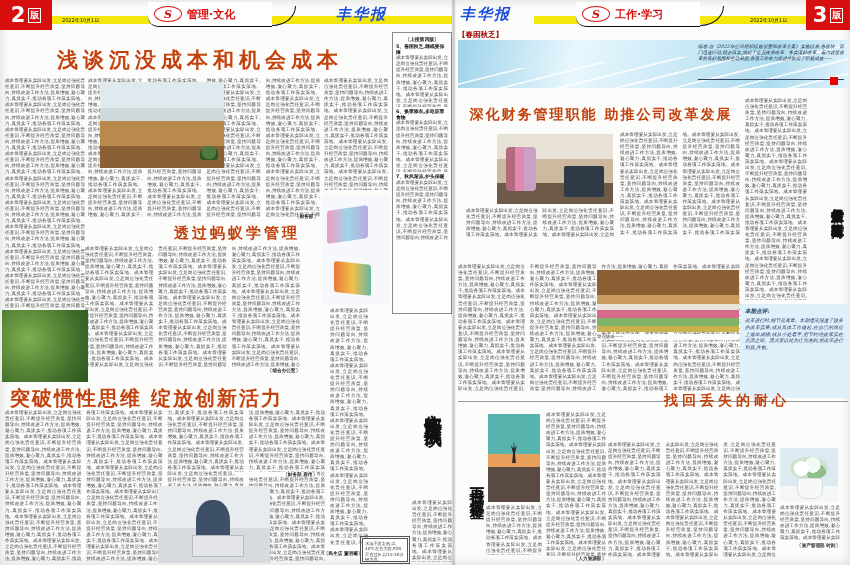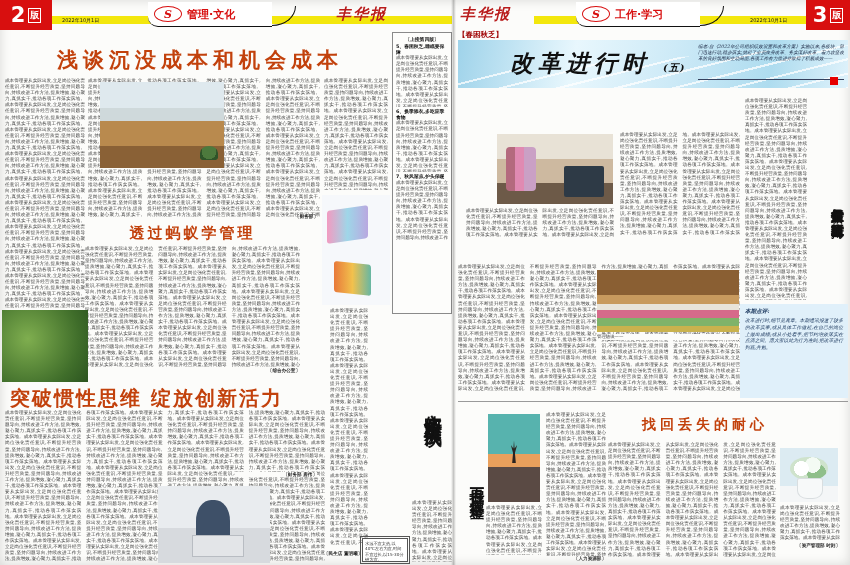--- a/index.html
+++ b/index.html
@@ -22,21 +22,21 @@
   .stripe{background:#f3e70c;}
   .tab{background:#fff;border-bottom:1.6px solid #111;border-bottom-left-radius:10px;
        display:flex;align-items:center;gap:5px;padding-left:6px;}
   .logo{width:26px;height:14px;border:1.6px solid #d80f0f;border-radius:50%;
         display:flex;align-items:center;justify-content:center;flex:0 0 auto;}
   .logo span{color:#d80f0f;font-style:italic;font-weight:900;font-size:11px;line-height:1;
              font-family:"DejaVu Serif",serif;}
   .section{color:#d80f0f;font-weight:900;font-size:11px;white-space:nowrap;}
   .curve{border-bottom:1.6px solid #111;border-right:1.6px solid #111;
          border-bottom-right-radius:100%;}
-  .masthead{color:#b91c1c;font-weight:900;font-style:italic;font-size:15px;
+  .masthead{color:#1d4ed8;font-weight:900;font-style:italic;font-size:15px;
             font-family:Liberation Serif, serif;letter-spacing:2px;white-space:nowrap;}
   .date{font-size:5px;color:#1a1a1a;white-space:nowrap;}
   .photo{background:#ddd;}
   .caption{font-size:4.4px;color:#444;line-height:5.5px;overflow:hidden;}
   .boxcol{border:1px solid #8a8a8a;padding:3px 3px;background:#fdfdfb;}
   .boxcol .bhead{font-size:4.8px;font-weight:bold;text-align:center;margin-bottom:2px;color:#111;}
   .boxcol .bitem{font-size:4.8px;font-weight:bold;color:#111;margin-top:2px;line-height:5.6px;}
   .dbox{border:1px solid #555;outline:1px solid #555;outline-offset:1.5px;
         background:#fff;padding:2px;font-size:4.2px;line-height:5.4px;color:#333;overflow:hidden;}
   .banner{background:linear-gradient(100deg,#9fd3ea 0%,#e8f7fd 30%,#cdeaf7 55%,#aedcef 80%,#dff2fb 100%);overflow:hidden;}
@@ -109,21 +109,21 @@
     <div class="abs curve" style="left:272px;top:6px;width:24px;height:20px;"></div>
     <div class="abs masthead" style="left:336px;top:5px;">丰华报</div>
 
     <div class="abs headline" style="left:30px;top:46px;width:340px;font-size:21px;letter-spacing:5px;">浅谈沉没成本和机会成本</div>
     <div class="abs col" style="left:5px;top:78px;width:80px;height:230px;">成本管理要从实际出发,立足岗位强化责任意识,不断提升经营质量,坚持问题导向,持续改进工作方法,提质增效,凝心聚力,真抓实干,推动各项工作落实落地。成本管理要从实际出发,立足岗位强化责任意识,不断提升经营质量,坚持问题导向,持续改进工作方法,提质增效,凝心聚力,真抓实干,推动各项工作落实落地。成本管理要从实际出发,立足岗位强化责任意识,不断提升经营质量,坚持问题导向,持续改进工作方法,提质增效,凝心聚力,真抓实干,推动各项工作落实落地。成本管理要从实际出发,立足岗位强化责任意识,不断提升经营质量,坚持问题导向,持续改进工作方法,提质增效,凝心聚力,真抓实干,推动各项工作落实落地。成本管理要从实际出发,立足岗位强化责任意识,不断提升经营质量,坚持问题导向,持续改进工作方法,提质增效,凝心聚力,真抓实干,推动各项工作落实落地。成本管理要从实际出发,立足岗位强化责任意识,不断提升经营质量,坚持问题导向,持续改进工作方法,提质增效,凝心聚力,真抓实干,推动各项工作落实落地。成本管理要从实际出发,立足岗位强化责任意识,不断提升经营质量,坚持问题导向,持续改进工作方法,提质增效,凝心聚力,真抓实干,推动各项工作落实落地。成本管理要从实际出发,立足岗位强化责任意识,不断提升经营质量,坚持问题导向,持续改进工作方法,提质增效,凝心聚力,真抓实干,推动各项工作落实落地。成本管理要从实际出发,立足岗位强化责任意识,不断提升经营质量,坚持问题导向,持续改进工作方法,提质增效,凝心聚力,真抓实干,推动各项工作落实落地。成本管理要从实际出发,立足岗位强化责任意识,不断提升经营质量,坚持问题导向,持续改进工作方法,提质增效,凝心聚力,真抓实干,推动各项工作落实落地。成本管理要从实际出发,立足岗位强化责任意识,不断提升经营质量,坚持问题导向,持续改进工作方法,提质增效,凝心聚力,真抓实干,推动各项工作落实落地。</div>
     <div class="abs col cols4" style="left:88px;top:78px;width:232px;height:146px;">成本管理要从实际出发,立足岗位强化责任意识,不断提升经营质量,坚持问题导向,持续改进工作方法,提质增效,凝心聚力,真抓实干,推动各项工作落实落地。成本管理要从实际出发,立足岗位强化责任意识,不断提升经营质量,坚持问题导向,持续改进工作方法,提质增效,凝心聚力,真抓实干,推动各项工作落实落地。成本管理要从实际出发,立足岗位强化责任意识,不断提升经营质量,坚持问题导向,持续改进工作方法,提质增效,凝心聚力,真抓实干,推动各项工作落实落地。成本管理要从实际出发,立足岗位强化责任意识,不断提升经营质量,坚持问题导向,持续改进工作方法,提质增效,凝心聚力,真抓实干,推动各项工作落实落地。成本管理要从实际出发,立足岗位强化责任意识,不断提升经营质量,坚持问题导向,持续改进工作方法,提质增效,凝心聚力,真抓实干,推动各项工作落实落地。成本管理要从实际出发,立足岗位强化责任意识,不断提升经营质量,坚持问题导向,持续改进工作方法,提质增效,凝心聚力,真抓实干,推动各项工作落实落地。成本管理要从实际出发,立足岗位强化责任意识,不断提升经营质量,坚持问题导向,持续改进工作方法,提质增效,凝心聚力,真抓实干,推动各项工作落实落地。成本管理要从实际出发,立足岗位强化责任意识,不断提升经营质量,坚持问题导向,持续改进工作方法,提质增效,凝心聚力,真抓实干,推动各项工作落实落地。成本管理要从实际出发,立足岗位强化责任意识,不断提升经营质量,坚持问题导向,持续改进工作方法,提质增效,凝心聚力,真抓实干,推动各项工作落实落地。成本管理要从实际出发,立足岗位强化责任意识,不断提升经营质量,坚持问题导向,持续改进工作方法,提质增效,凝心聚力,真抓实干,推动各项工作落实落地。成本管理要从实际出发,立足岗位强化责任意识,不断提升经营质量,坚持问题导向,持续改进工作方法,提质增效,凝心聚力,真抓实干,推动各项工作落实落地。成本管理要从实际出发,立足岗位强化责任意识,不断提升经营质量,坚持问题导向,持续改进工作方法,提质增效,凝心聚力,真抓实干,推动各项工作落实落地。成本管理要从实际出发,立足岗位强化责任意识,不断提升经营质量,坚持问题导向,持续改进工作方法,提质增效,凝心聚力,真抓实干,推动各项工作落实落地。成本管理要从实际出发,立足岗位强化责任意识,不断提升经营质量,坚持问题导向,持续改进工作方法,提质增效,凝心聚力,真抓实干,推动各项工作落实落地。成本管理要从实际出发,立足岗位强化责任意识,不断提升经营质量,坚持问题导向,持续改进工作方法,提质增效,凝心聚力,真抓实干,推动各项工作落实落地。成本管理要从实际出发,立足岗位强化责任意识,不断提升经营质量,坚持问题导向,持续改进工作方法,提质增效,凝心聚力,真抓实干,推动各项工作落实落地。成本管理要从实际出发,立足岗位强化责任意识,不断提升经营质量,坚持问题导向,持续改进工作方法,提质增效,凝心聚力,真抓实干,推动各项工作落实落地。成本管理要从实际出发,立足岗位强化责任意识,不断提升经营质量,坚持问题导向,持续改进工作方法,提质增效,凝心聚力,真抓实干,推动各项工作落实落地。成本管理要从实际出发,立足岗位强化责任意识,不断提升经营质量,坚持问题导向,持续改进工作方法,提质增效,凝心聚力,真抓实干,推动各项工作落实落地。</div>
     <div class="abs col" style="left:324px;top:78px;width:64px;height:112px;">成本管理要从实际出发,立足岗位强化责任意识,不断提升经营质量,坚持问题导向,持续改进工作方法,提质增效,凝心聚力,真抓实干,推动各项工作落实落地。成本管理要从实际出发,立足岗位强化责任意识,不断提升经营质量,坚持问题导向,持续改进工作方法,提质增效,凝心聚力,真抓实干,推动各项工作落实落地。成本管理要从实际出发,立足岗位强化责任意识,不断提升经营质量,坚持问题导向,持续改进工作方法,提质增效,凝心聚力,真抓实干,推动各项工作落实落地。成本管理要从实际出发,立足岗位强化责任意识,不断提升经营质量,坚持问题导向,持续改进工作方法,提质增效,凝心聚力,真抓实干,推动各项工作落实落地。成本管理要从实际出发,立足岗位强化责任意识,不断提升经营质量,坚持问题导向,持续改进工作方法,提质增效,凝心聚力,真抓实干,推动各项工作落实落地。</div>
     <div class="abs photo ph-books" style="left:100px;top:82px;width:124px;height:86px;"></div>
     <div class="abs byline" style="left:240px;top:214px;width:78px;">〔财务部〕</div>
 
-    <div class="abs headline" style="left:85px;top:224px;width:215px;font-size:15px;letter-spacing:3px;">透过蚂蚁学管理</div>
+    <div class="abs headline" style="left:85px;top:224px;width:215px;font-size:15px;letter-spacing:3px;text-align:right;">透过蚂蚁学管理</div>
     <div class="abs col cols3" style="left:85px;top:246px;width:215px;height:126px;">成本管理要从实际出发,立足岗位强化责任意识,不断提升经营质量,坚持问题导向,持续改进工作方法,提质增效,凝心聚力,真抓实干,推动各项工作落实落地。成本管理要从实际出发,立足岗位强化责任意识,不断提升经营质量,坚持问题导向,持续改进工作方法,提质增效,凝心聚力,真抓实干,推动各项工作落实落地。成本管理要从实际出发,立足岗位强化责任意识,不断提升经营质量,坚持问题导向,持续改进工作方法,提质增效,凝心聚力,真抓实干,推动各项工作落实落地。成本管理要从实际出发,立足岗位强化责任意识,不断提升经营质量,坚持问题导向,持续改进工作方法,提质增效,凝心聚力,真抓实干,推动各项工作落实落地。成本管理要从实际出发,立足岗位强化责任意识,不断提升经营质量,坚持问题导向,持续改进工作方法,提质增效,凝心聚力,真抓实干,推动各项工作落实落地。成本管理要从实际出发,立足岗位强化责任意识,不断提升经营质量,坚持问题导向,持续改进工作方法,提质增效,凝心聚力,真抓实干,推动各项工作落实落地。成本管理要从实际出发,立足岗位强化责任意识,不断提升经营质量,坚持问题导向,持续改进工作方法,提质增效,凝心聚力,真抓实干,推动各项工作落实落地。成本管理要从实际出发,立足岗位强化责任意识,不断提升经营质量,坚持问题导向,持续改进工作方法,提质增效,凝心聚力,真抓实干,推动各项工作落实落地。成本管理要从实际出发,立足岗位强化责任意识,不断提升经营质量,坚持问题导向,持续改进工作方法,提质增效,凝心聚力,真抓实干,推动各项工作落实落地。成本管理要从实际出发,立足岗位强化责任意识,不断提升经营质量,坚持问题导向,持续改进工作方法,提质增效,凝心聚力,真抓实干,推动各项工作落实落地。成本管理要从实际出发,立足岗位强化责任意识,不断提升经营质量,坚持问题导向,持续改进工作方法,提质增效,凝心聚力,真抓实干,推动各项工作落实落地。成本管理要从实际出发,立足岗位强化责任意识,不断提升经营质量,坚持问题导向,持续改进工作方法,提质增效,凝心聚力,真抓实干,推动各项工作落实落地。成本管理要从实际出发,立足岗位强化责任意识,不断提升经营质量,坚持问题导向,持续改进工作方法,提质增效,凝心聚力,真抓实干,推动各项工作落实落地。成本管理要从实际出发,立足岗位强化责任意识,不断提升经营质量,坚持问题导向,持续改进工作方法,提质增效,凝心聚力,真抓实干,推动各项工作落实落地。成本管理要从实际出发,立足岗位强化责任意识,不断提升经营质量,坚持问题导向,持续改进工作方法,提质增效,凝心聚力,真抓实干,推动各项工作落实落地。成本管理要从实际出发,立足岗位强化责任意识,不断提升经营质量,坚持问题导向,持续改进工作方法,提质增效,凝心聚力,真抓实干,推动各项工作落实落地。</div>
     <div class="abs byline" style="left:220px;top:368px;width:80px;">〔综合办公室〕</div>
 
     <div class="abs photo ph-green" style="left:2px;top:310px;width:86px;height:72px;"></div>
     <div class="abs headline" style="left:10px;top:385px;width:270px;font-size:20px;letter-spacing:2px;">突破惯性思维  绽放创新活力</div>
     <div class="abs col cols4" style="left:5px;top:410px;width:320px;height:153px;">成本管理要从实际出发,立足岗位强化责任意识,不断提升经营质量,坚持问题导向,持续改进工作方法,提质增效,凝心聚力,真抓实干,推动各项工作落实落地。成本管理要从实际出发,立足岗位强化责任意识,不断提升经营质量,坚持问题导向,持续改进工作方法,提质增效,凝心聚力,真抓实干,推动各项工作落实落地。成本管理要从实际出发,立足岗位强化责任意识,不断提升经营质量,坚持问题导向,持续改进工作方法,提质增效,凝心聚力,真抓实干,推动各项工作落实落地。成本管理要从实际出发,立足岗位强化责任意识,不断提升经营质量,坚持问题导向,持续改进工作方法,提质增效,凝心聚力,真抓实干,推动各项工作落实落地。成本管理要从实际出发,立足岗位强化责任意识,不断提升经营质量,坚持问题导向,持续改进工作方法,提质增效,凝心聚力,真抓实干,推动各项工作落实落地。成本管理要从实际出发,立足岗位强化责任意识,不断提升经营质量,坚持问题导向,持续改进工作方法,提质增效,凝心聚力,真抓实干,推动各项工作落实落地。成本管理要从实际出发,立足岗位强化责任意识,不断提升经营质量,坚持问题导向,持续改进工作方法,提质增效,凝心聚力,真抓实干,推动各项工作落实落地。成本管理要从实际出发,立足岗位强化责任意识,不断提升经营质量,坚持问题导向,持续改进工作方法,提质增效,凝心聚力,真抓实干,推动各项工作落实落地。成本管理要从实际出发,立足岗位强化责任意识,不断提升经营质量,坚持问题导向,持续改进工作方法,提质增效,凝心聚力,真抓实干,推动各项工作落实落地。成本管理要从实际出发,立足岗位强化责任意识,不断提升经营质量,坚持问题导向,持续改进工作方法,提质增效,凝心聚力,真抓实干,推动各项工作落实落地。成本管理要从实际出发,立足岗位强化责任意识,不断提升经营质量,坚持问题导向,持续改进工作方法,提质增效,凝心聚力,真抓实干,推动各项工作落实落地。成本管理要从实际出发,立足岗位强化责任意识,不断提升经营质量,坚持问题导向,持续改进工作方法,提质增效,凝心聚力,真抓实干,推动各项工作落实落地。成本管理要从实际出发,立足岗位强化责任意识,不断提升经营质量,坚持问题导向,持续改进工作方法,提质增效,凝心聚力,真抓实干,推动各项工作落实落地。成本管理要从实际出发,立足岗位强化责任意识,不断提升经营质量,坚持问题导向,持续改进工作方法,提质增效,凝心聚力,真抓实干,推动各项工作落实落地。成本管理要从实际出发,立足岗位强化责任意识,不断提升经营质量,坚持问题导向,持续改进工作方法,提质增效,凝心聚力,真抓实干,推动各项工作落实落地。成本管理要从实际出发,立足岗位强化责任意识,不断提升经营质量,坚持问题导向,持续改进工作方法,提质增效,凝心聚力,真抓实干,推动各项工作落实落地。成本管理要从实际出发,立足岗位强化责任意识,不断提升经营质量,坚持问题导向,持续改进工作方法,提质增效,凝心聚力,真抓实干,推动各项工作落实落地。成本管理要从实际出发,立足岗位强化责任意识,不断提升经营质量,坚持问题导向,持续改进工作方法,提质增效,凝心聚力,真抓实干,推动各项工作落实落地。成本管理要从实际出发,立足岗位强化责任意识,不断提升经营质量,坚持问题导向,持续改进工作方法,提质增效,凝心聚力,真抓实干,推动各项工作落实落地。成本管理要从实际出发,立足岗位强化责任意识,不断提升经营质量,坚持问题导向,持续改进工作方法,提质增效,凝心聚力,真抓实干,推动各项工作落实落地。成本管理要从实际出发,立足岗位强化责任意识,不断提升经营质量,坚持问题导向,持续改进工作方法,提质增效,凝心聚力,真抓实干,推动各项工作落实落地。成本管理要从实际出发,立足岗位强化责任意识,不断提升经营质量,坚持问题导向,持续改进工作方法,提质增效,凝心聚力,真抓实干,推动各项工作落实落地。成本管理要从实际出发,立足岗位强化责任意识,不断提升经营质量,坚持问题导向,持续改进工作方法,提质增效,凝心聚力,真抓实干,推动各项工作落实落地。成本管理要从实际出发,立足岗位强化责任意识,不断提升经营质量,坚持问题导向,持续改进工作方法,提质增效,凝心聚力,真抓实干,推动各项工作落实落地。成本管理要从实际出发,立足岗位强化责任意识,不断提升经营质量,坚持问题导向,持续改进工作方法,提质增效,凝心聚力,真抓实干,推动各项工作落实落地。成本管理要从实际出发,立足岗位强化责任意识,不断提升经营质量,坚持问题导向,持续改进工作方法,提质增效,凝心聚力,真抓实干,推动各项工作落实落地。成本管理要从实际出发,立足岗位强化责任意识,不断提升经营质量,坚持问题导向,持续改进工作方法,提质增效,凝心聚力,真抓实干,推动各项工作落实落地。成本管理要从实际出发,立足岗位强化责任意识,不断提升经营质量,坚持问题导向,持续改进工作方法,提质增效,凝心聚力,真抓实干,推动各项工作落实落地。</div>
     <div class="abs byline" style="left:235px;top:472px;width:82px;background:#fcfcfa;">〔财务部 唐伟〕</div>
     <div class="abs photo ph-man" style="left:158px;top:486px;width:112px;height:77px;"></div>
 
     <div class="abs photo ph-ants" style="left:322px;top:195px;width:68px;height:110px;"></div>
@@ -158,29 +158,26 @@
     </div>
     <div class="abs curve" style="left:244px;top:6px;width:24px;height:20px;"></div>
     <div class="abs date" style="left:294px;top:17px;">2022年10月1日</div>
     <div class="abs pagenum" style="left:350px;top:0;width:44px;height:30px;">
       <span class="n">3</span>
       <span class="w">版</span>
     </div>
 
     <div class="abs bulletin" style="left:2px;top:30px;">【春困秋乏】</div>
     <div class="abs banner" style="left:2px;top:40px;width:390px;height:48px;">
-      <div class="banner-title" style="left:52px;top:8px;">
-        <span>改革进行时</span>
-        <span class="banner-issue">(五)</span>
-      </div>
       <div class="ednote" style="left:240px;top:4px;width:146px;height:33px;">编者:自《2022年公司组织绩效设置和改革方案》实施以来,各板块、部门迅速行动,稳步落实,掀起了全员瘦身改革、务实谋好改革、着力攻坚改革的良好氛围和生动局面,各项工作有力推进并取得了积极成效——</div>
       <div class="edline" style="left:240px;top:39px;width:146px;"></div>
       <div class="redsq" style="right:10px;bottom:3px;"></div>
     </div>
 
+    <div class="abs headline" style="left:10px;top:106px;width:270px;font-size:14px;letter-spacing:2px;">深化财务管理职能  助推公司改革发展</div>
     <div class="abs photo ph-office" style="left:41px;top:134px;width:116px;height:70px;"></div>
     <div class="abs col cols2" style="left:164px;top:132px;width:120px;height:108px;">成本管理要从实际出发,立足岗位强化责任意识,不断提升经营质量,坚持问题导向,持续改进工作方法,提质增效,凝心聚力,真抓实干,推动各项工作落实落地。成本管理要从实际出发,立足岗位强化责任意识,不断提升经营质量,坚持问题导向,持续改进工作方法,提质增效,凝心聚力,真抓实干,推动各项工作落实落地。成本管理要从实际出发,立足岗位强化责任意识,不断提升经营质量,坚持问题导向,持续改进工作方法,提质增效,凝心聚力,真抓实干,推动各项工作落实落地。成本管理要从实际出发,立足岗位强化责任意识,不断提升经营质量,坚持问题导向,持续改进工作方法,提质增效,凝心聚力,真抓实干,推动各项工作落实落地。成本管理要从实际出发,立足岗位强化责任意识,不断提升经营质量,坚持问题导向,持续改进工作方法,提质增效,凝心聚力,真抓实干,推动各项工作落实落地。成本管理要从实际出发,立足岗位强化责任意识,不断提升经营质量,坚持问题导向,持续改进工作方法,提质增效,凝心聚力,真抓实干,推动各项工作落实落地。成本管理要从实际出发,立足岗位强化责任意识,不断提升经营质量,坚持问题导向,持续改进工作方法,提质增效,凝心聚力,真抓实干,推动各项工作落实落地。成本管理要从实际出发,立足岗位强化责任意识,不断提升经营质量,坚持问题导向,持续改进工作方法,提质增效,凝心聚力,真抓实干,推动各项工作落实落地。</div>
     <div class="abs col cols2" style="left:10px;top:208px;width:148px;height:33px;">成本管理要从实际出发,立足岗位强化责任意识,不断提升经营质量,坚持问题导向,持续改进工作方法,提质增效,凝心聚力,真抓实干,推动各项工作落实落地。成本管理要从实际出发,立足岗位强化责任意识,不断提升经营质量,坚持问题导向,持续改进工作方法,提质增效,凝心聚力,真抓实干,推动各项工作落实落地。成本管理要从实际出发,立足岗位强化责任意识,不断提升经营质量,坚持问题导向,持续改进工作方法,提质增效,凝心聚力,真抓实干,推动各项工作落实落地。</div>
 
     <div class="abs col cols4" style="left:2px;top:264px;width:282px;height:134px;">成本管理要从实际出发,立足岗位强化责任意识,不断提升经营质量,坚持问题导向,持续改进工作方法,提质增效,凝心聚力,真抓实干,推动各项工作落实落地。成本管理要从实际出发,立足岗位强化责任意识,不断提升经营质量,坚持问题导向,持续改进工作方法,提质增效,凝心聚力,真抓实干,推动各项工作落实落地。成本管理要从实际出发,立足岗位强化责任意识,不断提升经营质量,坚持问题导向,持续改进工作方法,提质增效,凝心聚力,真抓实干,推动各项工作落实落地。成本管理要从实际出发,立足岗位强化责任意识,不断提升经营质量,坚持问题导向,持续改进工作方法,提质增效,凝心聚力,真抓实干,推动各项工作落实落地。成本管理要从实际出发,立足岗位强化责任意识,不断提升经营质量,坚持问题导向,持续改进工作方法,提质增效,凝心聚力,真抓实干,推动各项工作落实落地。成本管理要从实际出发,立足岗位强化责任意识,不断提升经营质量,坚持问题导向,持续改进工作方法,提质增效,凝心聚力,真抓实干,推动各项工作落实落地。成本管理要从实际出发,立足岗位强化责任意识,不断提升经营质量,坚持问题导向,持续改进工作方法,提质增效,凝心聚力,真抓实干,推动各项工作落实落地。成本管理要从实际出发,立足岗位强化责任意识,不断提升经营质量,坚持问题导向,持续改进工作方法,提质增效,凝心聚力,真抓实干,推动各项工作落实落地。成本管理要从实际出发,立足岗位强化责任意识,不断提升经营质量,坚持问题导向,持续改进工作方法,提质增效,凝心聚力,真抓实干,推动各项工作落实落地。成本管理要从实际出发,立足岗位强化责任意识,不断提升经营质量,坚持问题导向,持续改进工作方法,提质增效,凝心聚力,真抓实干,推动各项工作落实落地。成本管理要从实际出发,立足岗位强化责任意识,不断提升经营质量,坚持问题导向,持续改进工作方法,提质增效,凝心聚力,真抓实干,推动各项工作落实落地。成本管理要从实际出发,立足岗位强化责任意识,不断提升经营质量,坚持问题导向,持续改进工作方法,提质增效,凝心聚力,真抓实干,推动各项工作落实落地。成本管理要从实际出发,立足岗位强化责任意识,不断提升经营质量,坚持问题导向,持续改进工作方法,提质增效,凝心聚力,真抓实干,推动各项工作落实落地。成本管理要从实际出发,立足岗位强化责任意识,不断提升经营质量,坚持问题导向,持续改进工作方法,提质增效,凝心聚力,真抓实干,推动各项工作落实落地。成本管理要从实际出发,立足岗位强化责任意识,不断提升经营质量,坚持问题导向,持续改进工作方法,提质增效,凝心聚力,真抓实干,推动各项工作落实落地。成本管理要从实际出发,立足岗位强化责任意识,不断提升经营质量,坚持问题导向,持续改进工作方法,提质增效,凝心聚力,真抓实干,推动各项工作落实落地。成本管理要从实际出发,立足岗位强化责任意识,不断提升经营质量,坚持问题导向,持续改进工作方法,提质增效,凝心聚力,真抓实干,推动各项工作落实落地。成本管理要从实际出发,立足岗位强化责任意识,不断提升经营质量,坚持问题导向,持续改进工作方法,提质增效,凝心聚力,真抓实干,推动各项工作落实落地。成本管理要从实际出发,立足岗位强化责任意识,不断提升经营质量,坚持问题导向,持续改进工作方法,提质增效,凝心聚力,真抓实干,推动各项工作落实落地。成本管理要从实际出发,立足岗位强化责任意识,不断提升经营质量,坚持问题导向,持续改进工作方法,提质增效,凝心聚力,真抓实干,推动各项工作落实落地。成本管理要从实际出发,立足岗位强化责任意识,不断提升经营质量,坚持问题导向,持续改进工作方法,提质增效,凝心聚力,真抓实干,推动各项工作落实落地。成本管理要从实际出发,立足岗位强化责任意识,不断提升经营质量,坚持问题导向,持续改进工作方法,提质增效,凝心聚力,真抓实干,推动各项工作落实落地。</div>
     <div class="abs photo ph-store" style="left:141px;top:270px;width:142px;height:62px;"></div>
     <div class="abs caption" style="left:141px;top:334px;width:142px;background:#fcfcfa;">管理随谈——</div>
 
     <div class="abs col" style="left:289px;top:98px;width:62px;height:202px;">成本管理要从实际出发,立足岗位强化责任意识,不断提升经营质量,坚持问题导向,持续改进工作方法,提质增效,凝心聚力,真抓实干,推动各项工作落实落地。成本管理要从实际出发,立足岗位强化责任意识,不断提升经营质量,坚持问题导向,持续改进工作方法,提质增效,凝心聚力,真抓实干,推动各项工作落实落地。成本管理要从实际出发,立足岗位强化责任意识,不断提升经营质量,坚持问题导向,持续改进工作方法,提质增效,凝心聚力,真抓实干,推动各项工作落实落地。成本管理要从实际出发,立足岗位强化责任意识,不断提升经营质量,坚持问题导向,持续改进工作方法,提质增效,凝心聚力,真抓实干,推动各项工作落实落地。成本管理要从实际出发,立足岗位强化责任意识,不断提升经营质量,坚持问题导向,持续改进工作方法,提质增效,凝心聚力,真抓实干,推动各项工作落实落地。成本管理要从实际出发,立足岗位强化责任意识,不断提升经营质量,坚持问题导向,持续改进工作方法,提质增效,凝心聚力,真抓实干,推动各项工作落实落地。成本管理要从实际出发,立足岗位强化责任意识,不断提升经营质量,坚持问题导向,持续改进工作方法,提质增效,凝心聚力,真抓实干,推动各项工作落实落地。成本管理要从实际出发,立足岗位强化责任意识,不断提升经营质量,坚持问题导向,持续改进工作方法,提质增效,凝心聚力,真抓实干,推动各项工作落实落地。</div>
     <div class="abs vert" style="left:356px;top:108px;width:34px;height:196px;font-size:13px;">新生力量促前行 改革拼搏正当时</div>
@@ -191,20 +188,20 @@
     </div>
 
     <div class="abs divider" style="left:2px;top:401px;width:390px;height:0;"></div>
 
     <div class="abs vert" style="left:2px;top:414px;width:28px;height:142px;font-size:15px;letter-spacing:3px;">再掘一尺便是金</div>
     <div class="abs photo ph-mtn" style="left:32px;top:414px;width:52px;height:88px;"></div>
     <div class="abs col" style="left:30px;top:505px;width:56px;height:50px;">成本管理要从实际出发,立足岗位强化责任意识,不断提升经营质量,坚持问题导向,持续改进工作方法,提质增效,凝心聚力,真抓实干,推动各项工作落实落地。成本管理要从实际出发,立足岗位强化责任意识,不断提升经营质量,坚持问题导向,持续改进工作方法,提质增效,凝心聚力,真抓实干,推动各项工作落实落地。</div>
     <div class="abs col" style="left:90px;top:412px;width:60px;height:144px;">成本管理要从实际出发,立足岗位强化责任意识,不断提升经营质量,坚持问题导向,持续改进工作方法,提质增效,凝心聚力,真抓实干,推动各项工作落实落地。成本管理要从实际出发,立足岗位强化责任意识,不断提升经营质量,坚持问题导向,持续改进工作方法,提质增效,凝心聚力,真抓实干,推动各项工作落实落地。成本管理要从实际出发,立足岗位强化责任意识,不断提升经营质量,坚持问题导向,持续改进工作方法,提质增效,凝心聚力,真抓实干,推动各项工作落实落地。成本管理要从实际出发,立足岗位强化责任意识,不断提升经营质量,坚持问题导向,持续改进工作方法,提质增效,凝心聚力,真抓实干,推动各项工作落实落地。成本管理要从实际出发,立足岗位强化责任意识,不断提升经营质量,坚持问题导向,持续改进工作方法,提质增效,凝心聚力,真抓实干,推动各项工作落实落地。成本管理要从实际出发,立足岗位强化责任意识,不断提升经营质量,坚持问题导向,持续改进工作方法,提质增效,凝心聚力,真抓实干,推动各项工作落实落地。</div>
     <div class="abs byline" style="left:86px;top:556px;width:64px;">〔人力资源部〕</div>
 
-    <div class="abs headline" style="left:164px;top:416px;width:170px;font-size:14px;letter-spacing:4px;">找回丢失的耐心</div>
+    <div class="abs headline" style="left:164px;top:392px;width:170px;font-size:14px;letter-spacing:4px;text-align:right;">找回丢失的耐心</div>
     <div class="abs col cols3" style="left:152px;top:442px;width:168px;height:121px;">成本管理要从实际出发,立足岗位强化责任意识,不断提升经营质量,坚持问题导向,持续改进工作方法,提质增效,凝心聚力,真抓实干,推动各项工作落实落地。成本管理要从实际出发,立足岗位强化责任意识,不断提升经营质量,坚持问题导向,持续改进工作方法,提质增效,凝心聚力,真抓实干,推动各项工作落实落地。成本管理要从实际出发,立足岗位强化责任意识,不断提升经营质量,坚持问题导向,持续改进工作方法,提质增效,凝心聚力,真抓实干,推动各项工作落实落地。成本管理要从实际出发,立足岗位强化责任意识,不断提升经营质量,坚持问题导向,持续改进工作方法,提质增效,凝心聚力,真抓实干,推动各项工作落实落地。成本管理要从实际出发,立足岗位强化责任意识,不断提升经营质量,坚持问题导向,持续改进工作方法,提质增效,凝心聚力,真抓实干,推动各项工作落实落地。成本管理要从实际出发,立足岗位强化责任意识,不断提升经营质量,坚持问题导向,持续改进工作方法,提质增效,凝心聚力,真抓实干,推动各项工作落实落地。成本管理要从实际出发,立足岗位强化责任意识,不断提升经营质量,坚持问题导向,持续改进工作方法,提质增效,凝心聚力,真抓实干,推动各项工作落实落地。成本管理要从实际出发,立足岗位强化责任意识,不断提升经营质量,坚持问题导向,持续改进工作方法,提质增效,凝心聚力,真抓实干,推动各项工作落实落地。成本管理要从实际出发,立足岗位强化责任意识,不断提升经营质量,坚持问题导向,持续改进工作方法,提质增效,凝心聚力,真抓实干,推动各项工作落实落地。成本管理要从实际出发,立足岗位强化责任意识,不断提升经营质量,坚持问题导向,持续改进工作方法,提质增效,凝心聚力,真抓实干,推动各项工作落实落地。成本管理要从实际出发,立足岗位强化责任意识,不断提升经营质量,坚持问题导向,持续改进工作方法,提质增效,凝心聚力,真抓实干,推动各项工作落实落地。成本管理要从实际出发,立足岗位强化责任意识,不断提升经营质量,坚持问题导向,持续改进工作方法,提质增效,凝心聚力,真抓实干,推动各项工作落实落地。</div>
     <div class="abs photo ph-flowers" style="left:324px;top:448px;width:58px;height:54px;"></div>
     <div class="abs col" style="left:324px;top:505px;width:60px;height:36px;">成本管理要从实际出发,立足岗位强化责任意识,不断提升经营质量,坚持问题导向,持续改进工作方法,提质增效,凝心聚力,真抓实干,推动各项工作落实落地。成本管理要从实际出发,立足岗位强化责任意识,不断提升经营质量,坚持问题导向,持续改进工作方法,提质增效,凝心聚力,真抓实干,推动各项工作落实落地。</div>
     <div class="abs byline" style="left:314px;top:543px;width:70px;">〔资产管理部 时刻〕</div>
   </div>
 
 </div>
 
 </body></html>

